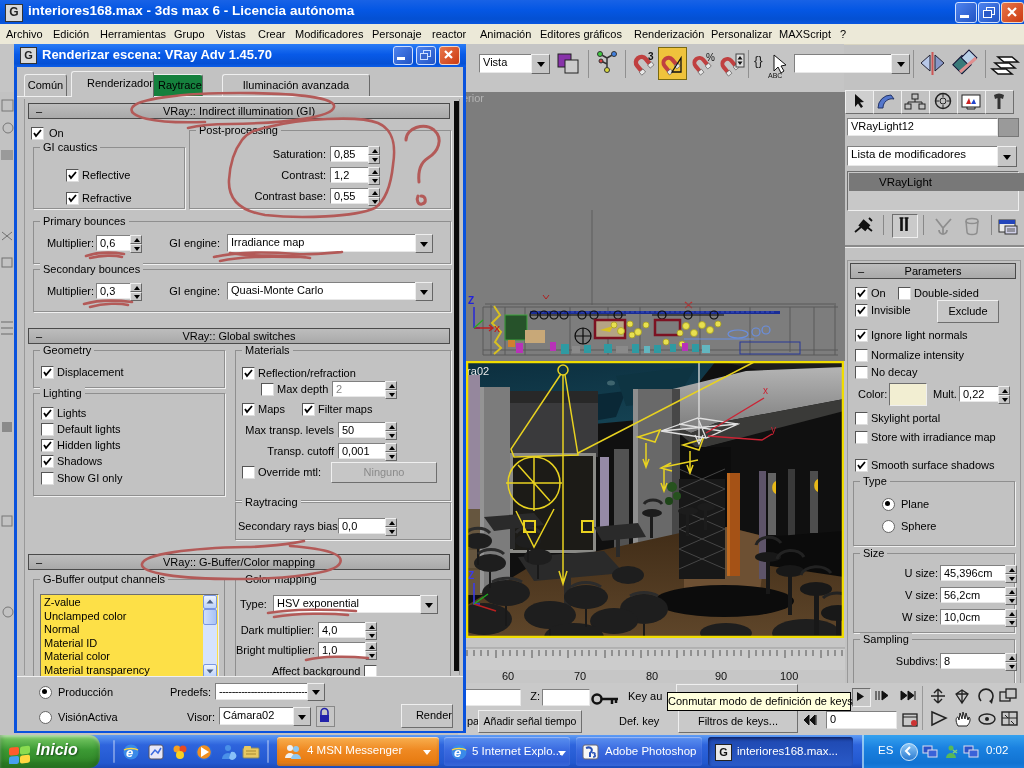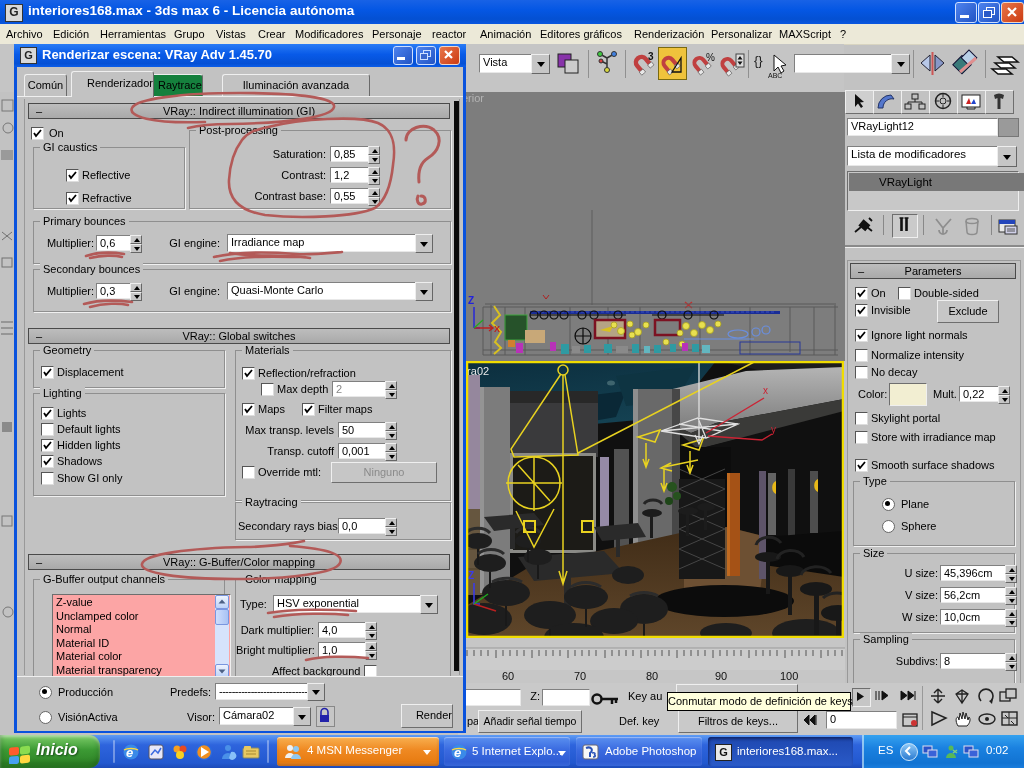--- a/index.html
+++ b/index.html
@@ -900,21 +900,21 @@
   <span class="rlbl" style="left:2px;top:17px;width:96px">Secondary rays bias</span>
   <div class="fld abs" style="left:102px;top:15px;width:44px;height:13px">0,0</div>
   <div class="spin" style="left:149px;top:15px">
         <div class="up"></div>
         <div class="dn"></div>
       </div>
  </div>
  <div class="rohead" style="top:510px"><b>–</b>VRay:: G-Buffer/Color mapping</div>
  <div class="grp abs" style="left:16px;top:535px;width:190px;height:97px;border-bottom:none;box-shadow:none">
   <span class="leg">G-Buffer output channels</span>
-  <div class="sunk abs" style="left:18px;top:14px;width:177px;height:83px;background:#fca5a5;overflow:hidden">
+  <div class="sunk abs" style="left:6px;top:14px;width:177px;height:83px;background:#fde047;overflow:hidden">
    <div style="padding:1px 0 0 3px;line-height:13.5px">Z-value<br>Unclamped color<br>Normal<br>Material ID<br>Material color<br>Material transparency</div>
    <div class="abs" style="left:162px;top:0;width:14px;height:83px;background:#d6e3fc">
     <div class="abs" style="left:0;top:0;width:14px;height:14px;background:linear-gradient(#eef4fe,#bcd2f8);border:1px solid #7a96df;border-radius:2px;box-sizing:border-box"><svg width="12" height="12">
               <path d="M6,3.5 L2.5,7.5 L9.5,7.5 Z" fill="#4d6185"></path>
             </svg></div>
     <div class="abs" style="left:0;top:14px;width:14px;height:16px;background:linear-gradient(90deg,#cfdefc,#a8c2f4);border:1px solid #7a96df;border-radius:2px;box-sizing:border-box"></div>
     <div class="abs" style="left:0;top:69px;width:14px;height:14px;background:linear-gradient(#eef4fe,#bcd2f8);border:1px solid #7a96df;border-radius:2px;box-sizing:border-box"><svg width="12" height="12">
               <path d="M6,8.5 L2.5,4.5 L9.5,4.5 Z" fill="#4d6185"></path>
             </svg></div>
    </div>

